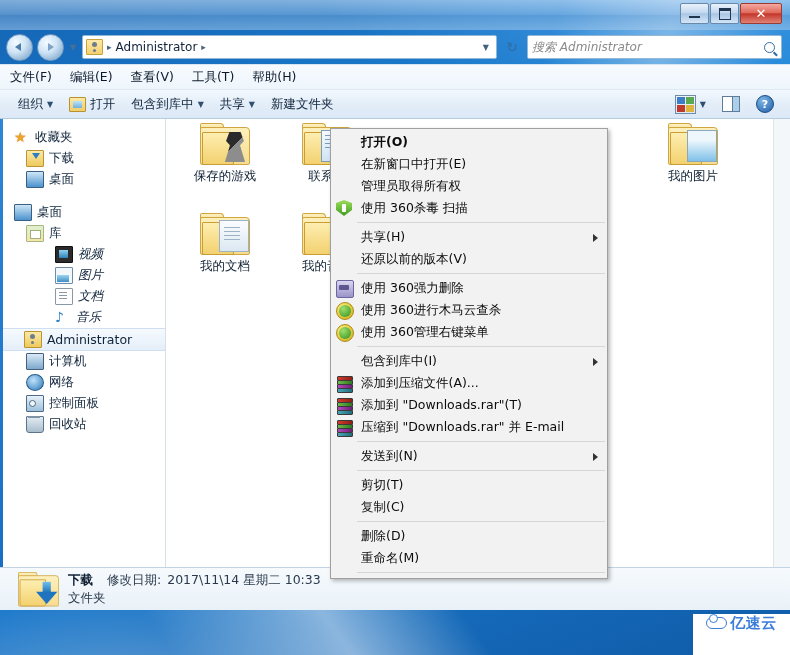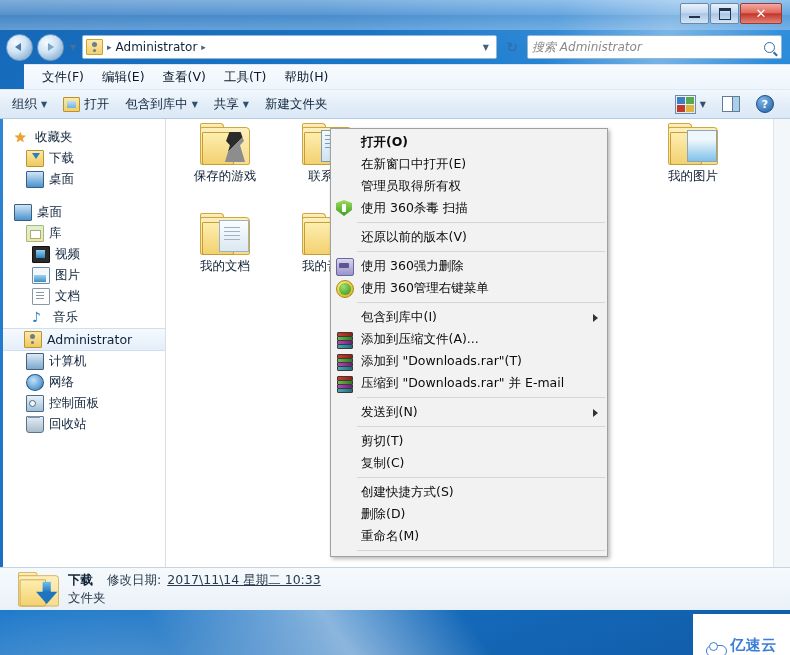--- a/index.html
+++ b/index.html
@@ -91,30 +91,29 @@
   }
   .searchbox .ph{flex:1;color:#8a8a8a;font-style:italic;font-size:12px;}
   .mag{
     width:9px;height:9px;border:1.6px solid #2f6ca8;border-radius:50%;position:relative;
     margin-right:2px;flex:none;
   }
   .mag:after{content:"";position:absolute;right:-4px;bottom:-3px;width:5px;height:1.6px;background:#2f6ca8;transform:rotate(45deg);}
 
   
   .menubar{
-    height:24px;display:flex;align-items:center;padding-left:10px;gap:2px;
+    height:24px;display:flex;align-items:center;padding-left:2px;gap:2px;
     background:linear-gradient(180deg,#f7fbff 0%,#eef5fc 100%);
     border-top:1px solid #d7e6f4;
-    margin-left:24px;
   }
   .menubar .mi{padding:2px 8px;color:#0b1a2b;font-size:12.5px;}
 
   
   .toolbar{
-    height:28px;display:flex;align-items:center;padding:0 8px 0 4px;
+    height:28px;display:flex;align-items:center;padding:0 8px 0 10px;
     background:linear-gradient(180deg,#f2f8fe 0%,#e2edf8 55%,#dbe8f6 100%);
     border-top:1px solid #ddeaf6;border-bottom:1px solid #b6cce0;
   }
   .tb{display:flex;align-items:center;gap:4px;padding:3px 8px;font-size:12.5px;color:#10243b;white-space:nowrap;}
   .caret{font-size:8px;color:#31506f;}
   .tb-folder{
     width:15px;height:13px;position:relative;
     background:linear-gradient(180deg,#fbe9a6 0%,#efcf6c 100%);
     border:1px solid #b9912f;border-radius:1px;
   }
@@ -133,21 +132,21 @@
 
   
   .body{display:flex;height:448px;background:#fff;}
   .navpane{
     width:165px;flex:none;background:#fff;border-right:1px solid #d6dee6;
     padding-top:8px;overflow:hidden;position:relative;
   }
   .navpane .leftstrip{position:absolute;left:0;top:0;bottom:0;width:3px;background:linear-gradient(180deg,#2e86d4,#1a6fc4);}
   .navitem{display:flex;align-items:center;gap:5px;height:21px;padding-left:14px;font-size:12.5px;color:#10243b;white-space:nowrap;}
   .navitem.lvl1{padding-left:26px;}
-  .navitem.lvl2{padding-left:32px;}
+  .navitem.lvl2{padding-left:55px;font-style:italic;}
   .navitem.sel{
     background:linear-gradient(180deg,#f6fafe 0%,#e4eef9 100%);
     border-top:1px solid #cddff0;border-bottom:1px solid #cddff0;
     padding-left:24px;
   }
   .navgap{height:12px;}
   .ic{width:16px;height:15px;flex:none;position:relative;}
   .ic-star{color:#f0a32a;font-size:14px;line-height:14px;text-shadow:0 0 1px #b8791a;}
   .ic-dl{background:linear-gradient(180deg,#fbe9a6 0%,#eeca5f 100%);border:1px solid #bc9330;border-radius:1px;}
   .ic-dl:after{content:"";position:absolute;left:5px;top:2px;border-left:4px solid transparent;border-right:4px solid transparent;border-top:6px solid #2b7fc2;}
@@ -268,21 +267,21 @@
   .cicon-rar{width:16px;height:16px;}
   .cicon-rar i{position:absolute;left:1px;width:14px;height:3px;border:1px solid #3a3a3a;border-radius:1px;}
   .cicon-rar i:nth-child(1){top:1px;background:linear-gradient(90deg,#d23b2e,#8f1f16);}
   .cicon-rar i:nth-child(2){top:5px;background:linear-gradient(90deg,#6fb84a,#2e7a1f);}
   .cicon-rar i:nth-child(3){top:9px;background:linear-gradient(90deg,#b24ab8,#6d1f77);}
   .cicon-rar i:nth-child(4){top:13px;background:linear-gradient(90deg,#4aa6b8,#1f6d7a);}
 
   
   #watermark{
     position:absolute;right:0;bottom:0;width:97px;height:41px;
-    background:#fff;display:flex;align-items:flex-end;justify-content:center;gap:4px;
+    background:#fff;display:flex;align-items:flex-start;justify-content:center;gap:4px;
   }
   .wm-cloud{width:20px;height:13px;position:relative;}
   .wm-cloud:before{
     content:"";position:absolute;left:0;top:3px;width:19px;height:10px;border:1.6px solid #3b7dd8;
     border-radius:9px;
   }
   .wm-cloud:after{
     content:"";position:absolute;left:3px;top:0px;width:7px;height:7px;border:1.6px solid #3b7dd8;border-radius:50%;background:#fff;
   }
   .wm-text{font-size:15px;color:#3b7dd8;font-weight:bold;letter-spacing:.5px;}
@@ -527,21 +526,21 @@
         <div class="tab"></div>
           <div class="back"></div>
           <div class="front"></div>
         <div class="art-arrow"></div>
       </div>
     </div>
     <div class="dtext">
       <div class="dline1">
         <span class="dname">下载</span>
         <span class="dmeta">修改日期:</span>
-        <span class="dmeta" style="margin-left:-8px;text-decoration:underline;">2017\11\14 星期二 10:33</span>
+        <span class="dmeta" style="margin-left:-8px;">2017\11\14 星期二 10:33</span>
       </div>
       <div class="dtype">文件夹</div>
     </div>
   </div>
 </div>
 
 <div id="ctxmenu">
   <div class="ctx-gutter"></div>
 
   <div class="ctxitem bold">
@@ -554,31 +553,39 @@
     <span>管理员取得所有权</span>
   </div>
   <div class="ctxitem">
     <span class="cicon cicon-shield"></span>
     <span>使用 360杀毒 扫描</span>
   </div>
 
   <div class="ctxsep"></div>
 
   <div class="ctxitem">
+    <span>共享(H)</span>
+    <span class="ctxarrow"></span>
+  </div>
+  <div class="ctxitem">
     <span>还原以前的版本(V)</span>
   </div>
 
   <div class="ctxsep"></div>
 
   <div class="ctxitem">
     <span class="cicon cicon-box"></span>
     <span>使用 360强力删除</span>
   </div>
   <div class="ctxitem">
     <span class="cicon cicon-green"></span>
+    <span>使用 360进行木马云查杀</span>
+  </div>
+  <div class="ctxitem">
+    <span class="cicon cicon-green"></span>
     <span>使用 360管理右键菜单</span>
   </div>
 
   <div class="ctxsep"></div>
 
   <div class="ctxitem">
     <span>包含到库中(I)</span>
     <span class="ctxarrow"></span>
   </div>
   <div class="ctxitem">
@@ -620,23 +627,20 @@
 
   <div class="ctxitem">
     <span>剪切(T)</span>
   </div>
   <div class="ctxitem">
     <span>复制(C)</span>
   </div>
 
   <div class="ctxsep"></div>
 
-  <div class="ctxitem">
-    <span>创建快捷方式(S)</span>
-  </div>
   <div class="ctxitem">
     <span>删除(D)</span>
   </div>
   <div class="ctxitem">
     <span>重命名(M)</span>
   </div>
 
   <div class="ctxsep"></div>
 
 </div>

